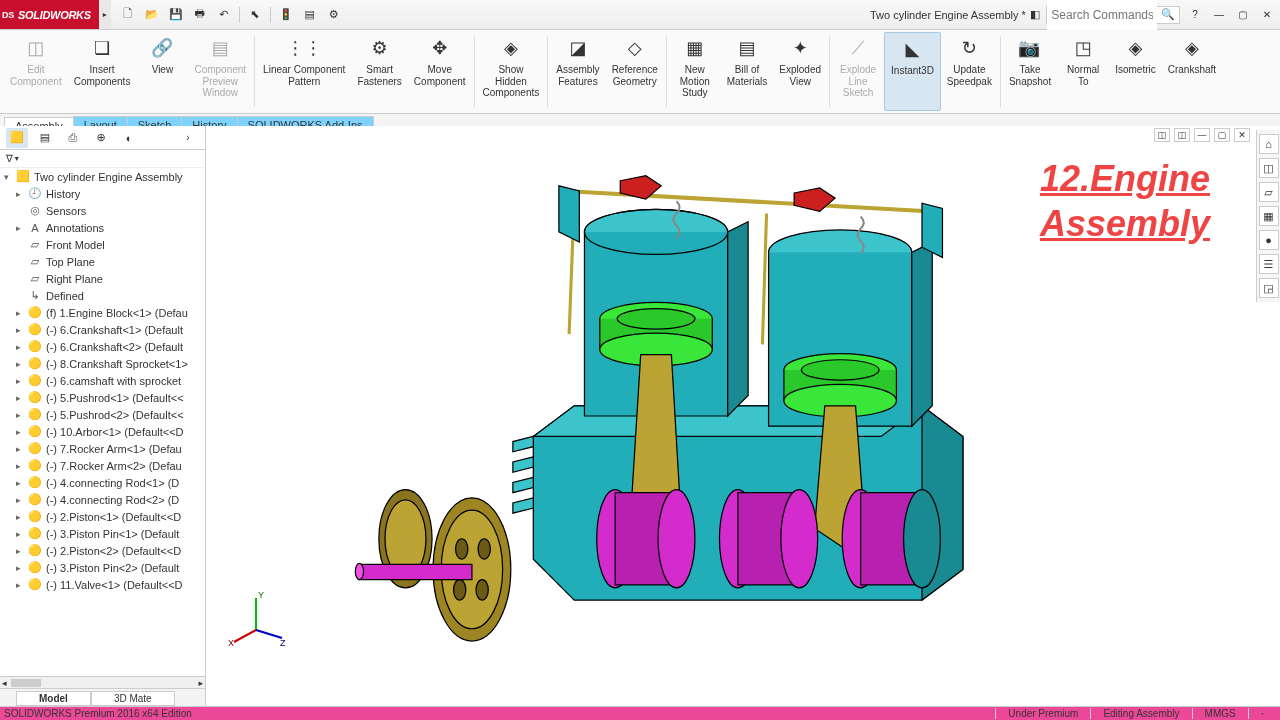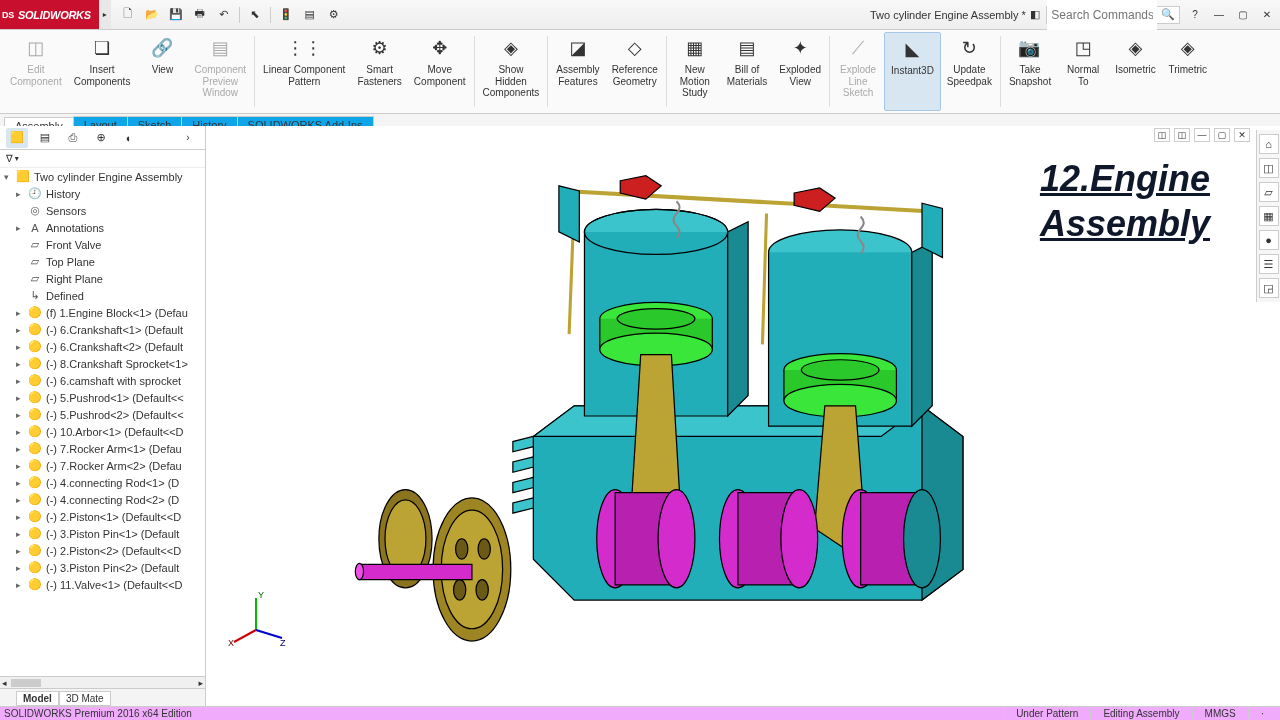--- a/index.html
+++ b/index.html
@@ -18,48 +18,48 @@
 .win-btn { width: 18px; height: 16px; display: flex; align-items: center; justify-content: center; font-size: 10px; cursor: pointer; }
 
 .ribbon { height: 84px; background: #fafafa; border-bottom: 1px solid #ccc; display: flex; padding: 2px 4px; }
 .ribbon-btn { display: flex; flex-direction: column; align-items: center; justify-content: flex-start; padding: 2px 6px; min-width: 52px; text-align: center; font-size: 10px; line-height: 1.15; gap: 2px; border-radius: 2px; cursor: pointer; }
 .ribbon-btn.disabled { color: #aaa; }
 .ribbon-btn.active { background: #d8e6f2; border: 1px solid #a6c8e4; }
 .ribbon-ico { width: 28px; height: 28px; display: flex; align-items: center; justify-content: center; font-size: 18px; }
 .ribbon-sep { width: 1px; background: #ddd; margin: 4px 2px; }
 
 .tabstrip { height: 20px; background: #f4f4f4; border-bottom: 1px solid #ccc; display: flex; align-items: flex-end; padding-left: 4px; }
-.tab { padding: 2px 10px; font-size: 11px; background: #0ea5e9; border: 1px solid #ccc; border-bottom: none; margin-right: -1px; cursor: pointer; }
+.tab { padding: 2px 10px; font-size: 11px; background: #7dd3fc; border: 1px solid #ccc; border-bottom: none; margin-right: -1px; cursor: pointer; }
 .tab.active { background: #fff; position: relative; top: 1px; }
 
 .workspace { position: absolute; top: 126px; left: 0; right: 0; bottom: 14px; display: flex; }
 .feature-panel { width: 206px; border-right: 1px solid #ccc; background: #fff; display: flex; flex-direction: column; }
 .fp-tabs { height: 24px; border-bottom: 1px solid #ccc; display: flex; align-items: center; gap: 6px; padding: 0 6px; }
 .fp-tab { width: 22px; height: 20px; display: flex; align-items: center; justify-content: center; cursor: pointer; border-radius: 2px; }
 .fp-tab.active { background: #d8e6f2; }
 .filter-row { height: 18px; border-bottom: 1px solid #eee; padding: 0 6px; display: flex; align-items: center; font-size: 10px; }
 .tree { flex: 1; overflow: hidden; font-size: 11px; }
 .tree-row { display: flex; align-items: center; height: 17px; padding-left: 4px; gap: 4px; white-space: nowrap; cursor: pointer; }
 .tree-row .exp { width: 8px; font-size: 9px; color: #666; }
 .tree-row .ico { width: 14px; text-align: center; font-size: 11px; }
 .tree-row.sub { padding-left: 16px; }
 .tree-scroll { height: 12px; background: #f0f0f0; border-top: 1px solid #ccc; display: flex; align-items: center; }
 .bottom-tabs { height: 18px; background: #f4f4f4; border-top: 1px solid #ccc; display: flex; align-items: flex-end; padding-left: 16px; }
-.model-tab { padding: 1px 6px; font-size: 10px; border: 1px solid #ccc; background: #fff; cursor: pointer; }
+.model-tab { padding: 1px 22px; font-size: 10px; border: 1px solid #ccc; background: #fff; cursor: pointer; }
 
 .viewport { flex: 1; position: relative; background: #fff; }
 .model-svg { width: 100%; height: 100%; }
-.overlay-title { position: absolute; right: 70px; top: 30px; color: #0f172a; font-family: Verdana, sans-serif; font-style: italic; font-weight: bold; font-size: 36px; text-decoration: underline; line-height: 1.25; }
+.overlay-title { position: absolute; right: 70px; top: 30px; color: #ef4444; font-family: Verdana, sans-serif; font-style: italic; font-weight: bold; font-size: 36px; text-decoration: underline; line-height: 1.25; }
 .triad { position: absolute; left: 20px; bottom: 56px; }
 .right-toolbar { position: absolute; right: 0; top: 130px; width: 24px; background: #f6f6f6; border-left: 1px solid #ccc; display: flex; flex-direction: column; gap: 4px; padding: 4px 0; align-items: center; }
 .rt-btn { width: 20px; height: 20px; border: 1px solid #ccc; background: #fff; display: flex; align-items: center; justify-content: center; font-size: 11px; cursor: pointer; }
 .view-ctrls { position: absolute; right: 30px; top: 2px; display: flex; gap: 4px; }
 .vc { width: 16px; height: 14px; border: 1px solid #ccc; font-size: 9px; display: flex; align-items: center; justify-content: center; cursor: pointer; }
 
-.statusbar { position: absolute; bottom: 0; left: 0; right: 0; height: 14px; background: #f0abfc; border-top: 1px solid #ccc; display: flex; align-items: center; font-size: 10px; padding: 0 4px; }
+.statusbar { position: absolute; bottom: 0; left: 0; right: 0; height: 14px; background: #ec4899; border-top: 1px solid #ccc; display: flex; align-items: center; font-size: 10px; padding: 0 4px; }
 .statusbar .sp { flex: 1; }
 .statusbar .cell { border-left: 1px solid #ccc; padding: 0 12px; }
 </style>
 </head>
 <body>
 
 <div class="titlebar">
   <div class="logo">SOLIDWORKS</div>
   <div class="logo-arrow">▸</div>
   <div class="qat">
@@ -167,21 +167,21 @@
     <div class="ribbon-btn">
       <div class="ribbon-ico">◳</div>
       <div>Normal<br>To</div>
     </div>
     <div class="ribbon-btn">
       <div class="ribbon-ico">◈</div>
       <div>Isometric</div>
     </div>
     <div class="ribbon-btn">
       <div class="ribbon-ico">◈</div>
-      <div>Trimetric</div>
+      <div>Crankshaft</div>
     </div>
   </div>
 
 <div class="tabstrip" id="tabstrip">
     <div class="tab active">Assembly</div>
     <div class="tab">Layout</div>
     <div class="tab">Sketch</div>
     <div class="tab">History</div>
     <div class="tab">SOLIDWORKS Add-Ins</div>
   </div>
@@ -215,21 +215,21 @@
           <span>Sensors</span>
         </div>
         <div class="tree-row sub">
           <span class="exp">▸</span>
           <span class="ico" style="color: rgb(85, 85, 85);">A</span>
           <span>Annotations</span>
         </div>
         <div class="tree-row sub">
           <span class="exp"></span>
           <span class="ico" style="color: rgb(85, 85, 85);">▱</span>
-          <span>Front Valve</span>
+          <span>Front Model</span>
         </div>
         <div class="tree-row sub">
           <span class="exp"></span>
           <span class="ico" style="color: rgb(85, 85, 85);">▱</span>
           <span>Top Plane</span>
         </div>
         <div class="tree-row sub">
           <span class="exp"></span>
           <span class="ico" style="color: rgb(85, 85, 85);">▱</span>
           <span>Right Plane</span>
@@ -441,17 +441,17 @@
     <div class="rt-btn">▱</div>
     <div class="rt-btn">▦</div>
     <div class="rt-btn">●</div>
     <div class="rt-btn">☰</div>
     <div class="rt-btn">◲</div>
   </div>
 
 <div class="statusbar">
   <span>SOLIDWORKS Premium 2016 x64 Edition</span>
   <span class="sp"></span>
-  <span class="cell">Under Pattern</span>
+  <span class="cell">Under Premium</span>
   <span class="cell">Editing Assembly</span>
   <span class="cell">MMGS</span>
   <span class="cell">·</span>
 </div>
 
 </body></html>

